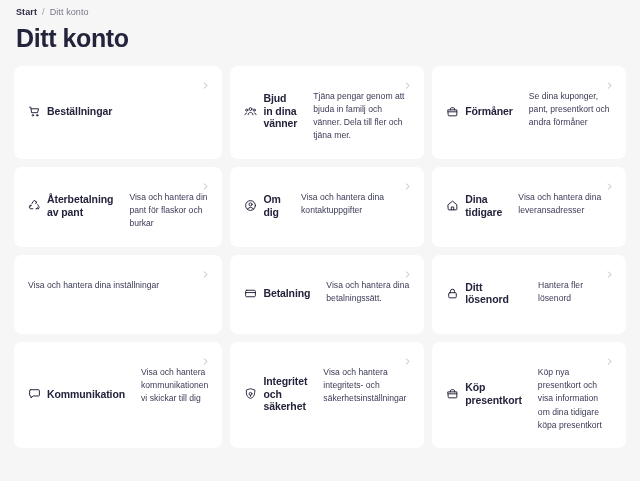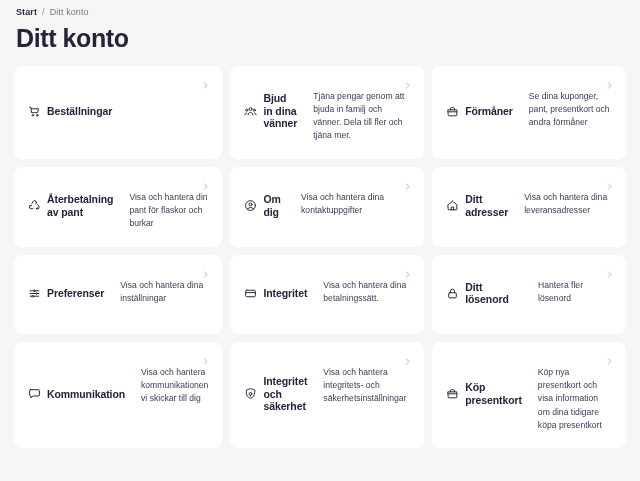--- a/index.html
+++ b/index.html
@@ -223,62 +223,46 @@
         <div class="card-desc">Visa och hantera dina kontaktuppgifter</div>
       </div>
       <div class="card">
         <div class="card-head">
           <span class="card-icon">
             <svg viewBox="0 0 24 24" fill="none" stroke="currentColor" stroke-width="1.8" stroke-linecap="round" stroke-linejoin="round">
               <path d="M4 10.5 12 4l8 6.5V19a1 1 0 0 1-1 1H5a1 1 0 0 1-1-1z"></path>
               <path d="M9.8 20v-5.2h4.4V20"></path>
             </svg>
           </span>
-          <span class="card-title">Ditt adresser</span>
+          <span class="card-title">Dina tidigare</span>
         </div>
         <span class="chevron">
           <svg viewBox="0 0 24 24" fill="none" stroke="currentColor" stroke-width="2.2" stroke-linecap="round" stroke-linejoin="round">
             <path d="M9 5l7 7-7 7"></path>
           </svg>
         </span>
         <div class="card-desc">Visa och hantera dina leveransadresser</div>
       </div>
       <div class="card">
-        <div class="card-head">
-          <span class="card-icon">
-            <svg viewBox="0 0 24 24" fill="none" stroke="currentColor" stroke-width="1.8" stroke-linecap="round" stroke-linejoin="round">
-              <path d="M4 7h6"></path>
-              <path d="M14 7h6"></path>
-              <path d="M4 12h10"></path>
-              <path d="M18 12h2"></path>
-              <path d="M4 17h3"></path>
-              <path d="M11 17h9"></path>
-              <circle cx="12" cy="7" r="1.5"></circle>
-              <circle cx="16" cy="12" r="1.5"></circle>
-              <circle cx="9" cy="17" r="1.5"></circle>
-            </svg>
-          </span>
-          <span class="card-title">Preferenser</span>
-        </div>
         <span class="chevron">
           <svg viewBox="0 0 24 24" fill="none" stroke="currentColor" stroke-width="2.2" stroke-linecap="round" stroke-linejoin="round">
             <path d="M9 5l7 7-7 7"></path>
           </svg>
         </span>
         <div class="card-desc">Visa och hantera dina inställningar</div>
       </div>
       <div class="card">
         <div class="card-head">
           <span class="card-icon">
             <svg viewBox="0 0 24 24" fill="none" stroke="currentColor" stroke-width="1.8" stroke-linecap="round" stroke-linejoin="round">
               <rect x="3" y="6" width="18" height="12" rx="2"></rect>
               <path d="M3 10.3h18"></path>
             </svg>
           </span>
-          <span class="card-title">Integritet</span>
+          <span class="card-title">Betalning</span>
         </div>
         <span class="chevron">
           <svg viewBox="0 0 24 24" fill="none" stroke="currentColor" stroke-width="2.2" stroke-linecap="round" stroke-linejoin="round">
             <path d="M9 5l7 7-7 7"></path>
           </svg>
         </span>
         <div class="card-desc">Visa och hantera dina betalningssätt.</div>
       </div>
       <div class="card">
         <div class="card-head">

